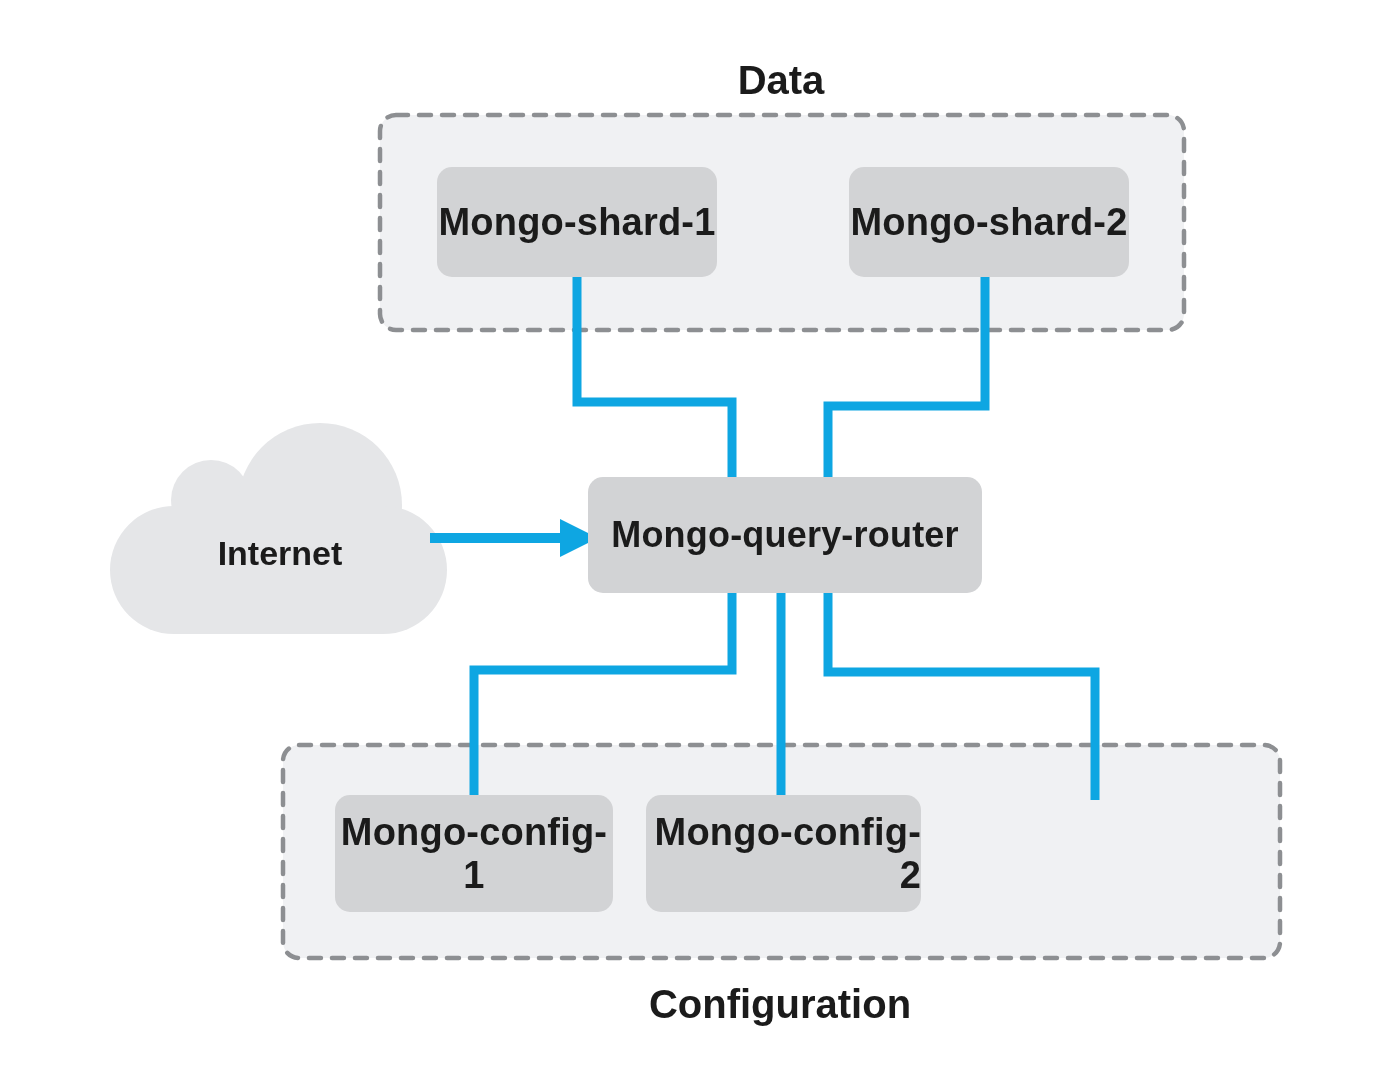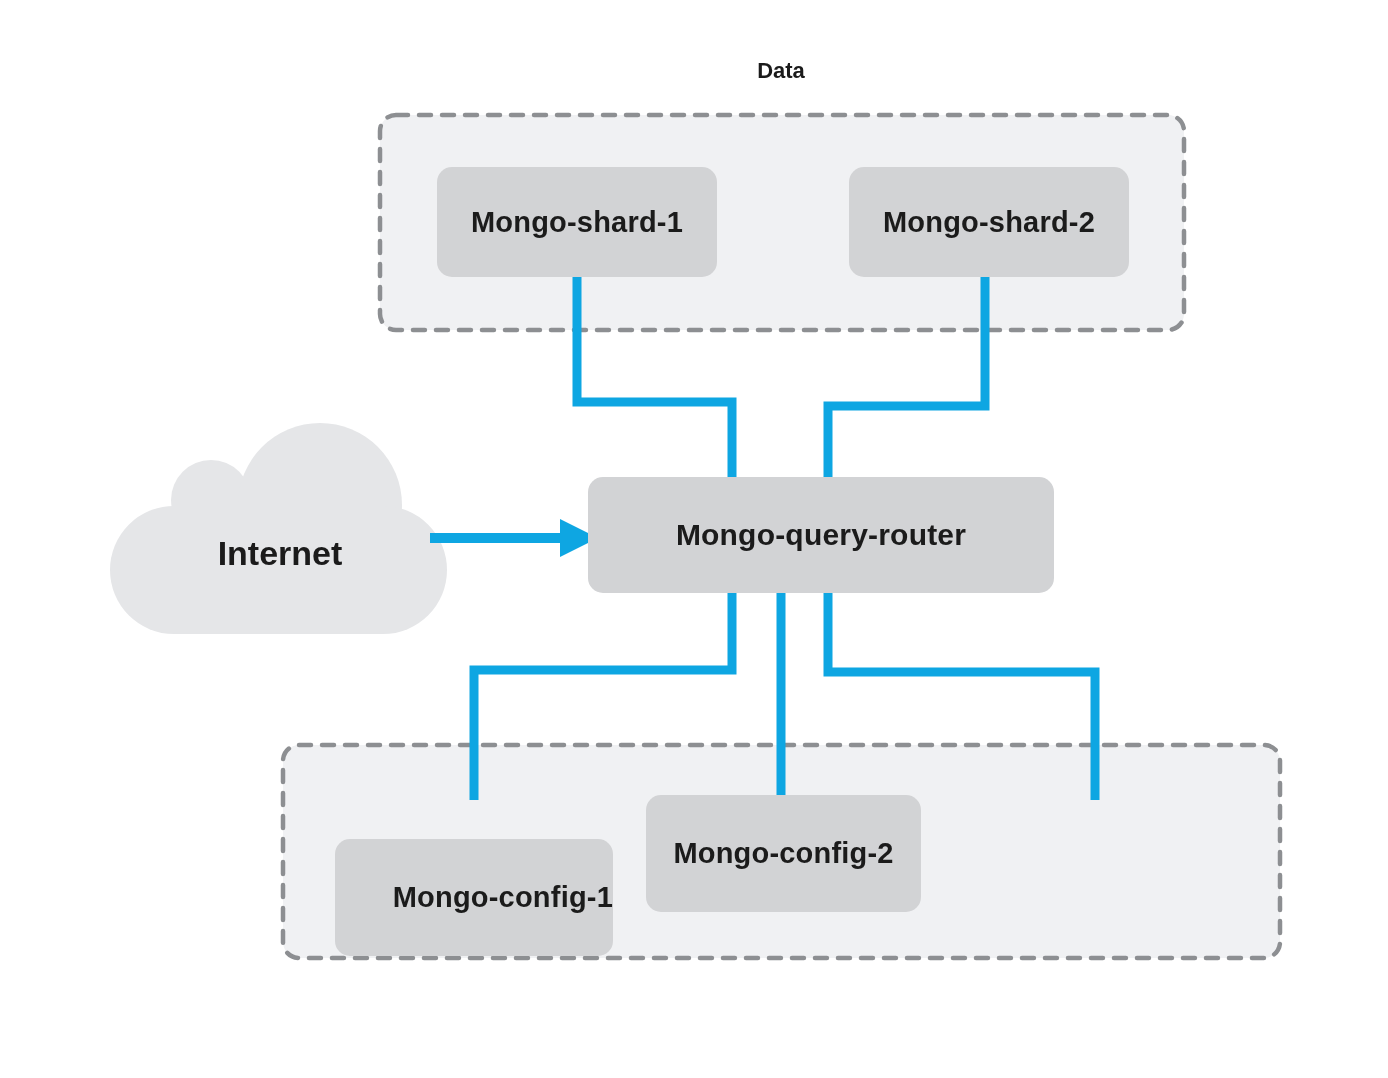--- a/index.html
+++ b/index.html
@@ -24,35 +24,35 @@
   }
   .node {
     position: absolute;
     background: #d2d3d5;
     border-radius: 15px;
     display: flex;
     align-items: center;
     justify-content: center;
     color: #1b1b1b;
     font-weight: 700;
-    font-size: 29px;
+    font-size: 38px;
     letter-spacing: 0.2px;
     text-align: center;
   }
   .node-shard1  { left: 437px; top: 167px; width: 280px; height: 110px; }
   .node-shard2  { left: 849px; top: 167px; width: 280px; height: 110px; align-items: center; }
-  .node-router  { left: 588px; top: 477px; width: 466px; height: 116px; font-size: 30px; }
-  .node-config1 { left: 335px; top: 839px; width: 278px; height: 117px; justify-content: flex-end; }
+  .node-router  { left: 588px; top: 477px; width: 394px; height: 116px; font-size: 36px; }
+  .node-config1 { left: 335px; top: 795px; width: 278px; height: 117px; justify-content: flex-end; }
   .node-config2 { left: 646px; top: 795px; width: 275px; height: 117px; text-align: right; }
   .node-config3 { left: 956px; top: 795px; width: 279px; height: 117px; }
   .group-label {
     position: absolute;
     color: #1b1b1b;
     font-weight: 700;
-    font-size: 22px;
+    font-size: 40px;
     text-align: center;
   }
   .label-data   { left: 631px; top: 58px;  width: 300px; }
   .label-config { left: 630px; top: 982px; width: 300px; }
   .label-internet {
     position: absolute;
     left: 180px; top: 534px; width: 200px;
     color: #1b1b1b;
     font-weight: 700;
     font-size: 34px;
@@ -83,20 +83,21 @@
       <rect x="110" y="506" width="337" height="128" rx="64"></rect>
     </g>
 
     <g>
       <path d="M 430 538 H 562" fill="none" stroke="#0ea6e2" stroke-width="10"></path>
       <polygon points="560,519 560,557 598,538" fill="#0ea6e2"></polygon>
     </g>
   </svg>
 
   <div class="group-label label-data">Data</div>
+  <div class="group-label label-config">Configuration</div>
   <div class="label-internet">Internet</div>
 
   <div class="node node-shard1">
     <span>Mongo-shard-1</span>
   </div>
   <div class="node node-shard2">
     <span>Mongo-shard-2</span>
   </div>
   <div class="node node-router">
     <span>Mongo-query-router</span>

